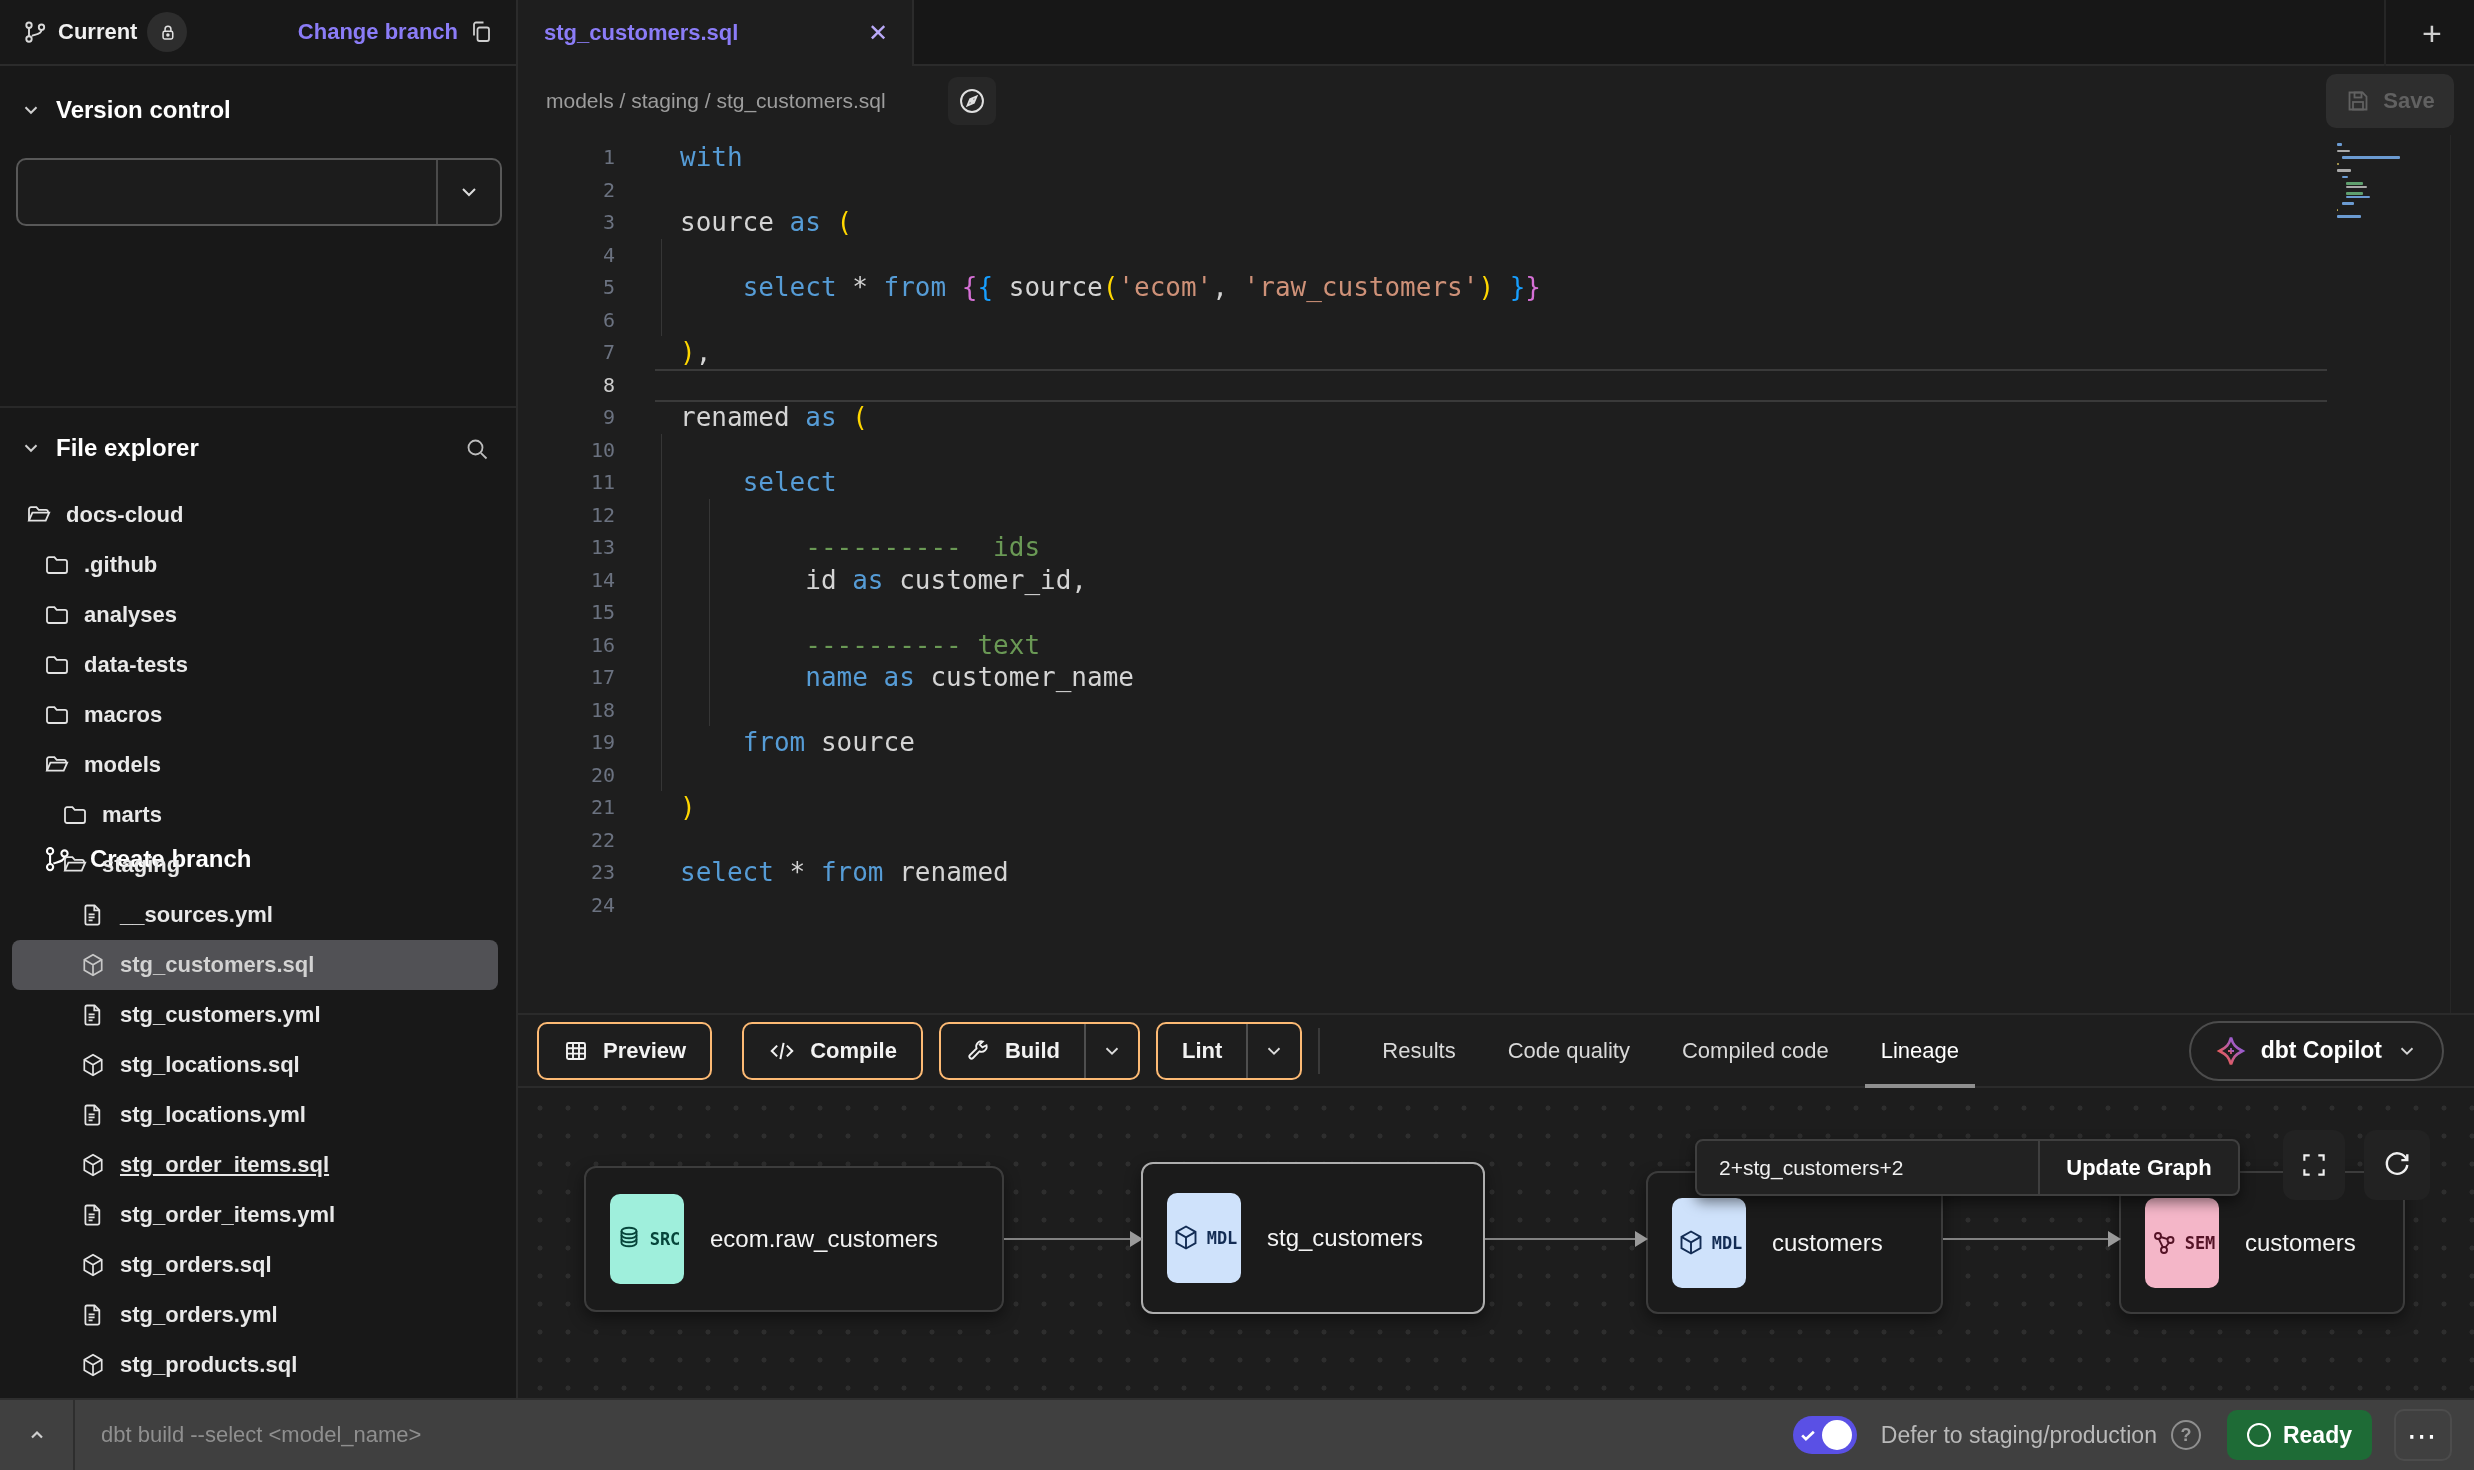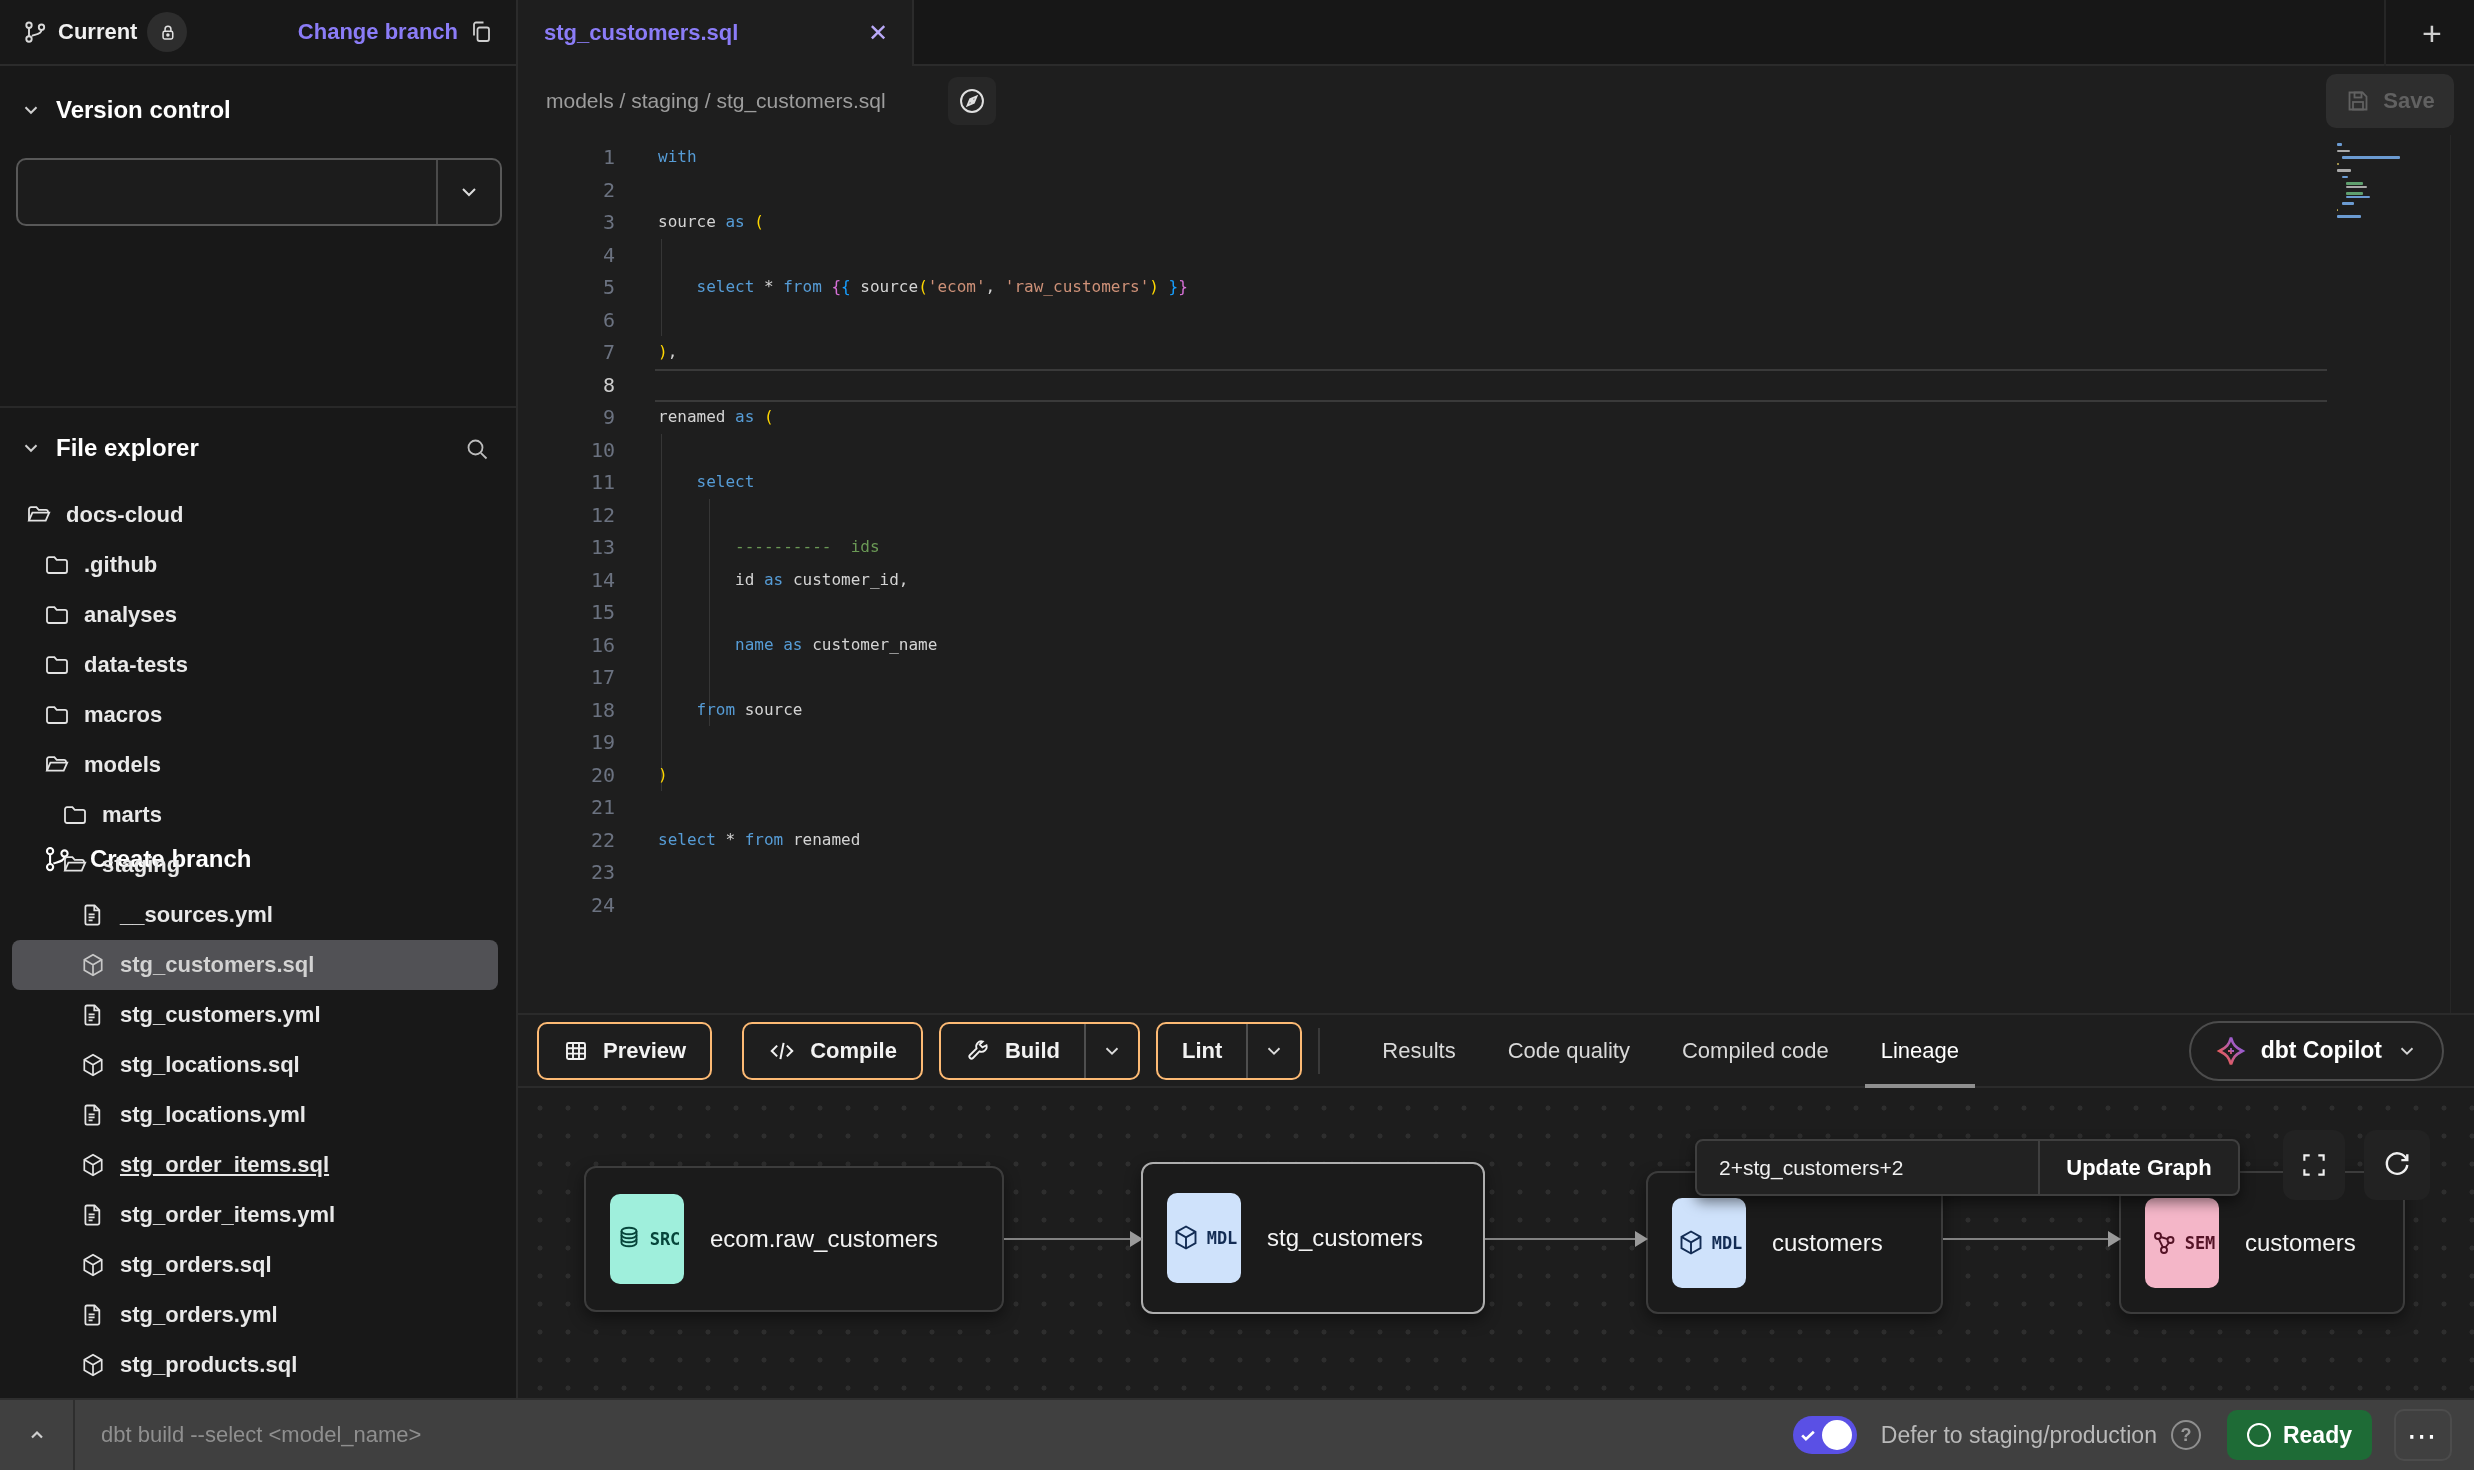--- a/index.html
+++ b/index.html
@@ -44,21 +44,21 @@
   .crumb { position:absolute; left:28px; top:0; height:69px; display:flex; align-items:center; font-size:21px; color:#9d9d9d; }
   .compass-btn { position:absolute; left:430px; top:11px; width:48px; height:48px; border-radius:9px; background:#272727; display:flex; align-items:center; justify-content:center; cursor:pointer; }
   .savebtn { position:absolute; right:20px; top:8px; width:128px; height:54px; border-radius:10px; background:#2e2e2e; display:flex; align-items:center; justify-content:center; gap:12px; color:#616161; font-size:22px; font-weight:600; cursor:pointer; }
 
   
   .editor { left:0; top:135px; width:1956px; height:878px; background:#1e1e1e; font-family:"DejaVu Sans Mono","Liberation Mono",monospace; }
   .gutter { position:absolute; left:0; top:6px; width:97px; }
   .gutter div { height:32.5px; line-height:32.5px; text-align:right; font-size:20px; color:#6b7280; }
   .gutter div.cur { color:#cdcdcd; }
   .codewrap { position:absolute; left:140px; top:6px; }
-  .code-line { height:32.5px; line-height:32.5px; font-size:16px; white-space:pre; color:#d4d4d4; }
+  .code-line { height:32.5px; line-height:32.5px; font-size:26px; white-space:pre; color:#d4d4d4;margin-left:22px; }
   .tok-kw{color:#569cd6} .tok-id{color:#d4d4d4} .tok-b1{color:#ffd700} .tok-str{color:#ce9178} .tok-cm{color:#6a9955} .tok-jm{color:#d670d6} .tok-jb{color:#179fff}
   .curline { position:absolute; left:137px; top:233.5px; width:1672px; height:33px; border-top:2px solid #3a3a3a; border-bottom:2px solid #3a3a3a; pointer-events:none; }
   .iguide { position:absolute; width:1px; background:#363636; pointer-events:none; }
   .minimap { position:absolute; left:1819px; top:8px; width:112px; cursor:pointer; }
   .minimap div { height:2.6px; margin-bottom:0.7px; border-radius:1px; }
   .mm-divider { position:absolute; left:1932px; top:0; width:1px; height:878px; background:#272727; }
 
   
   .toolbar { left:0; top:1013px; width:1956px; height:75px; background:#1e1e1e; border-top:2px solid #2b2b2b; border-bottom:2px solid #2b2b2b; display:flex; align-items:center; }
   .btn { height:58px; border:2px solid #fdba74; border-radius:10px; display:flex; align-items:center; color:#f2f2f2; font-size:22px; font-weight:600; cursor:pointer; background:#1e1e1e; }
@@ -406,20 +406,21 @@
           <div class="code-line"></div>
           <div class="code-line"><span class="tok-b1">)</span><span class="tok-id">,</span></div>
           <div class="code-line"></div>
           <div class="code-line"><span class="tok-id">renamed </span><span class="tok-kw">as </span><span class="tok-b1">(</span></div>
           <div class="code-line"></div>
           <div class="code-line"><span class="tok-id">    </span><span class="tok-kw">select</span></div>
           <div class="code-line"></div>
           <div class="code-line"><span class="tok-id">        </span><span class="tok-cm">----------  ids</span></div>
           <div class="code-line"><span class="tok-id">        </span><span class="tok-id">id </span><span class="tok-kw">as </span><span class="tok-id">customer_id,</span></div>
           <div class="code-line"></div>
+          <div class="code-line"><span class="tok-id">        </span><span class="tok-cm">---------- text</span></div>
           <div class="code-line"><span class="tok-id">        </span><span class="tok-kw">name as </span><span class="tok-id">customer_name</span></div>
           <div class="code-line"></div>
           <div class="code-line"><span class="tok-id">    </span><span class="tok-kw">from </span><span class="tok-id">source</span></div>
           <div class="code-line"></div>
           <div class="code-line"><span class="tok-b1">)</span></div>
           <div class="code-line"></div>
           <div class="code-line"><span class="tok-kw">select </span><span class="tok-id">* </span><span class="tok-kw">from </span><span class="tok-id">renamed</span></div>
           <div class="code-line"></div>
         </div>
       <div class="minimap" id="minimap">

